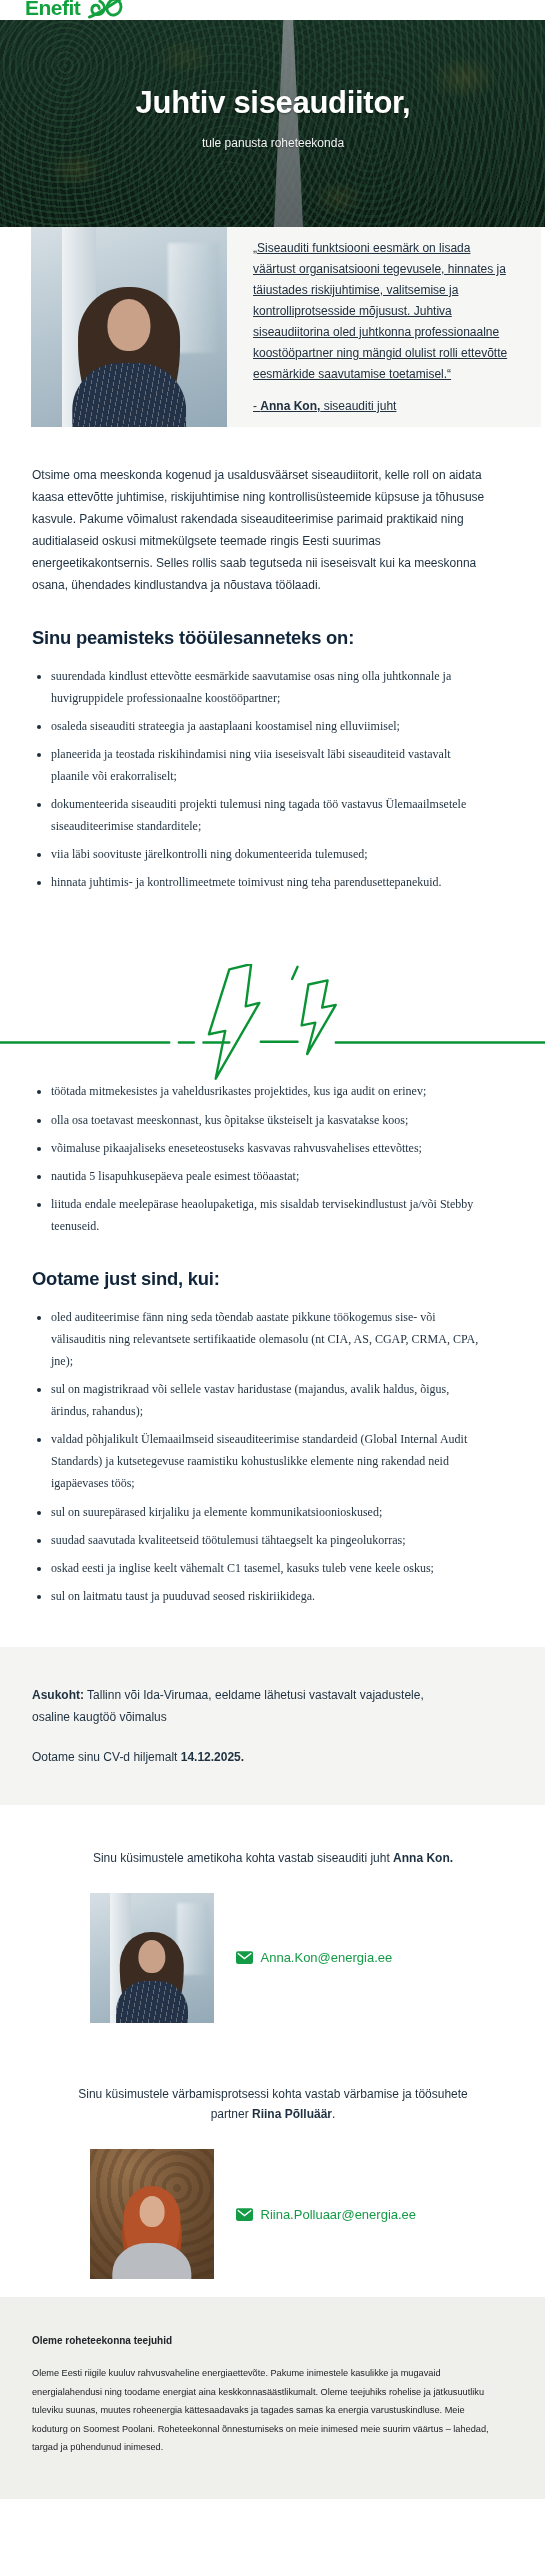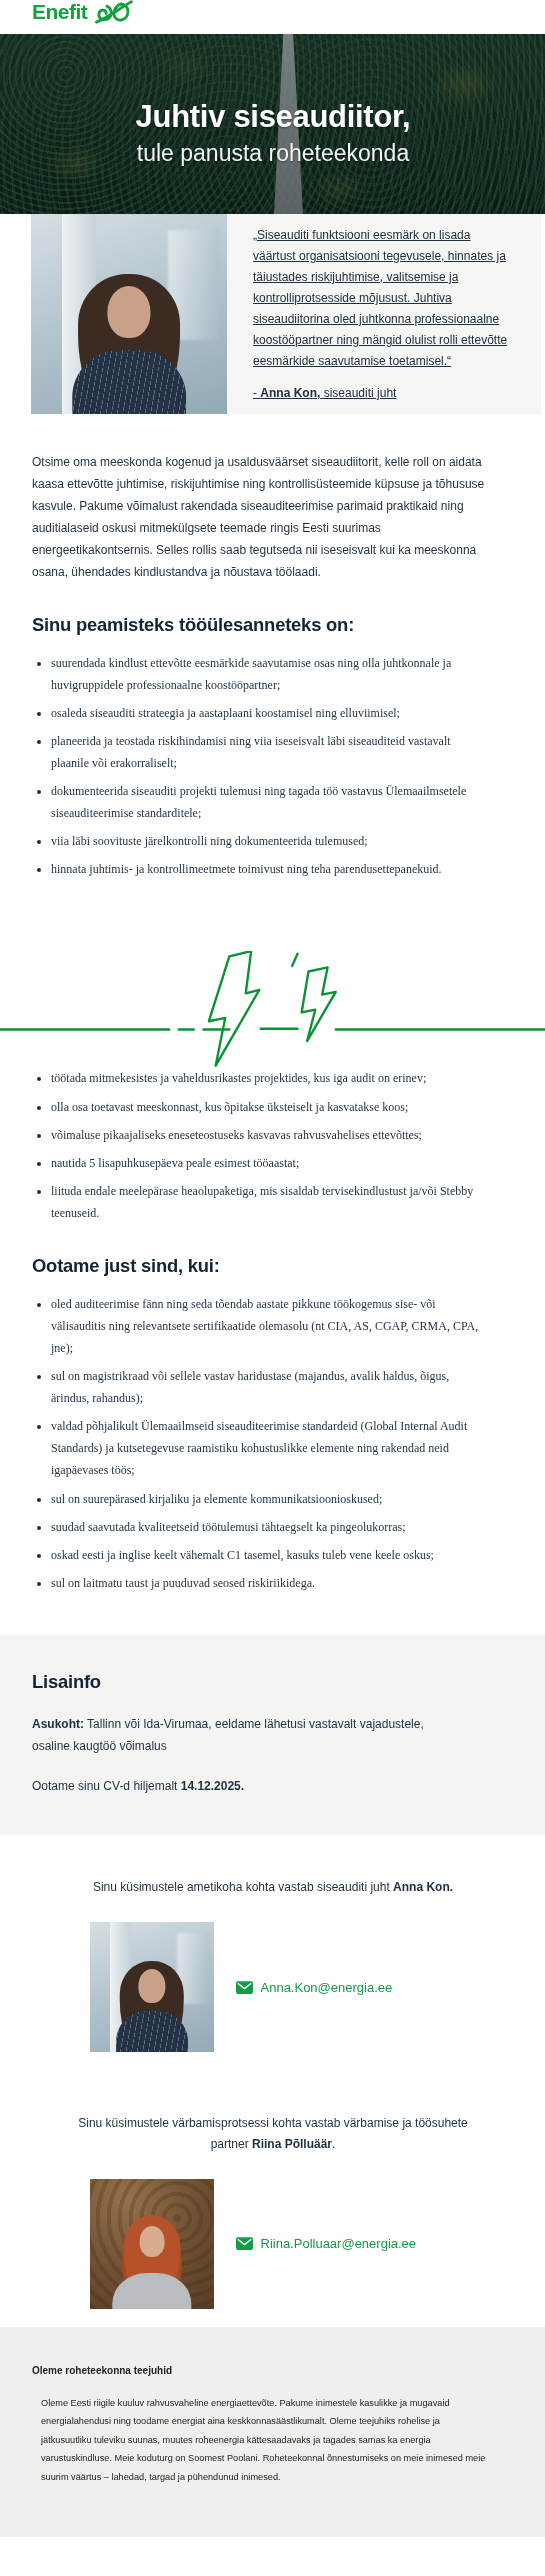--- a/index.html
+++ b/index.html
@@ -2,47 +2,47 @@
 <html style="font-size:11px"><head>
 <meta charset="utf-8">
 <style>
   html,body{margin:0;padding:0;}
   body{
     width:546px; min-height:2576px; background:#ffffff;
     font-family:"Liberation Sans","DejaVu Sans",sans-serif;
     color:#1e3040; -webkit-font-smoothing:antialiased;
   }
   
-  .header{height:34px;display:flex;align-items:flex-start;padding-left:32px;background:#fff;}
+  .header{height:20px;display:flex;align-items:flex-end;padding-left:25px;background:#fff;}
   .logo{display:flex;align-items:center;gap:5.5px;color:#12a13d;cursor:pointer;}
   .logo-text{font-size:21px;font-weight:700;letter-spacing:-0.5px;}
   .logo-swirl{width:40px;height:24.6px;}
   
   .hero{
-    position:relative;height:180px;overflow:hidden;
+    position:relative;height:207px;overflow:hidden;
     background-color:#0e2019;
     background-image:
       radial-gradient(48px 31px at 85% 28%, rgba(124,114,50,.25), transparent 70%),
       radial-gradient(41px 27px at 14% 72%, rgba(124,114,50,.22), transparent 70%),
       radial-gradient(38px 26px at 62% 86%, rgba(124,114,50,.18), transparent 70%),
       radial-gradient(44px 27px at 34% 18%, rgba(124,114,50,.14), transparent 70%),
       repeating-radial-gradient(circle at 12% 22%, rgba(44,88,60,.40) 0 2px, transparent 2px 6.1px),
       repeating-radial-gradient(circle at 68% 58%, rgba(30,62,44,.45) 0 2.7px, transparent 2.7px 7.5px),
       repeating-radial-gradient(circle at 42% 82%, rgba(52,96,66,.25) 0 1.4px, transparent 1.4px 9px),
       linear-gradient(180deg,#152c22,#0b1b14);
   }
   .hero-road{
     position:absolute;top:0;bottom:0;left:274px;width:29px;
     background:linear-gradient(180deg,rgba(148,153,156,.75),rgba(104,109,112,.85));
     clip-path:polygon(32% 0,66% 0,100% 100%,0 100%);
     filter:blur(0.4px);
   }
   .hero-inner{position:relative;z-index:2;display:flex;flex-direction:column;align-items:center;padding-top:65px;}
   .hero-title{margin:0;color:#fff;font-size:31px;font-weight:700;letter-spacing:-0.3px;text-shadow:0 0.7px 2px rgba(0,0,0,.4);}
-  .hero-sub{margin-top:5px;color:#f2f4f3;font-size:23px;font-weight:400;text-shadow:0 0.7px 2px rgba(0,0,0,.4);}
+  .hero-sub{margin-top:15px;color:#f2f4f3;font-size:12px;font-weight:400;text-shadow:0 0.7px 2px rgba(0,0,0,.4);}
   
   .quote{display:flex;margin:0 5.5px 0 31px;background:#f6f6f5;min-height:194px;}
   .portrait{position:relative;overflow:hidden;flex:none;}
   .quote .portrait{width:196px;min-height:194px;}
   .portrait.anna{background:linear-gradient(160deg,#d6dfe4 0%,#b5c5cf 45%,#93a9b6 100%);}
   .portrait.anna .office-col{position:absolute;left:16%;top:0;width:17%;height:100%;
     background:linear-gradient(90deg,#eef2f4,#c6d1d8);filter:blur(0.7px);}
   .portrait.anna .office-col2{position:absolute;left:70%;top:8%;width:26%;height:55%;
     background:linear-gradient(90deg,rgba(255,255,255,.5),rgba(170,190,200,.4));filter:blur(1.4px);}
   .portrait .hair{position:absolute;left:50%;transform:translateX(-50%);}
@@ -88,21 +88,21 @@
     box-shadow:-4.1px 12.3px 0 -2.7px #a8481f, 5.5px 13.6px 0 -4.1px #a8481f;}
   .portrait.riina .face{bottom:40%;width:20%;height:24%;background:#d9ac8f;border-radius:50% 50% 46% 46%;}
   .portrait.riina .body{bottom:-2%;width:64%;height:30%;background:#b9bcc0;
     border-radius:44% 44% 0 0 / 78% 78% 0 0;}
   .email-link{display:flex;align-items:center;gap:7.5px;margin-left:22px;
     color:#149b45;font-size:13px;text-decoration:none;cursor:pointer;}
   .email-icon{width:17px;height:13px;color:#149b45;flex:none;}
   
   .footer{background:#efefec;margin-top:18px;padding:38px 49px 42px 32px;color:#202327;}
   .footer-heading{font-size:10px;font-weight:700;margin:0 0 18px 0;}
-  .footer-body{margin:9px;font-size:9.2px;line-height:18.4px;}
+  .footer-body{margin:0;font-size:9.2px;line-height:18.4px;}
 </style>
 </head>
 <body>
 
 <header class="header">
   <div class="logo">
     <span class="logo-text">Enefit</span>
     <svg class="logo-swirl" viewBox="0 0 64 40" fill="none" stroke="currentColor" stroke-width="4.6" stroke-linecap="round">
       <path d="M21 22 C21 14, 9 15, 9 24 C9 33, 23 35, 28 26 C31 21, 29 13, 22 10"></path>
       <path d="M45 6 C35 10, 30 22, 36 29 C42 36, 54 32, 56 22 C58 12, 50 4, 41 8"></path>
@@ -171,21 +171,20 @@
       <li>sul on magistrikraad või sellele vastav haridustase (majandus, avalik haldus, õigus, ärindus, rahandus);</li>
       <li>valdad põhjalikult Ülemaailmseid siseauditeerimise standardeid (Global Internal Audit Standards) ja kutsetegevuse raamistiku kohustuslikke elemente ning rakendad neid igapäevases töös;</li>
       <li>sul on suurepärased kirjaliku ja elemente kommunikatsioonioskused;</li>
       <li>suudad saavutada kvaliteetseid töötulemusi tähtaegselt ka pingeolukorras;</li>
       <li>oskad eesti ja inglise keelt vähemalt C1 tasemel, kasuks tuleb vene keele oskus;</li>
       <li>sul on laitmatu taust ja puuduvad seosed riskiriikidega.</li>
     </ul>
 </main>
 
 <section class="lisainfo">
-  <h2 class="section-heading">Lisainfo</h2>
   <p><span class="b">Asukoht:</span><span> Tallinn või Ida-Virumaa, eeldame lähetusi vastavalt vajadustele, osaline kaugtöö võimalus</span></p>
   <p class="cv-line"><span>Ootame sinu CV-d hiljemalt </span><span class="b">14.12.2025.</span></p>
 </section>
 
 <section class="contact">
   <p class="contact-intro"><span>Sinu küsimustele ametikoha kohta vastab siseauditi juht </span><span class="b">Anna Kon.</span><span></span></p>
   <div class="contact-row">
     <div class="portrait anna">
       <div class="office-col"></div>
       <div class="office-col2"></div>

